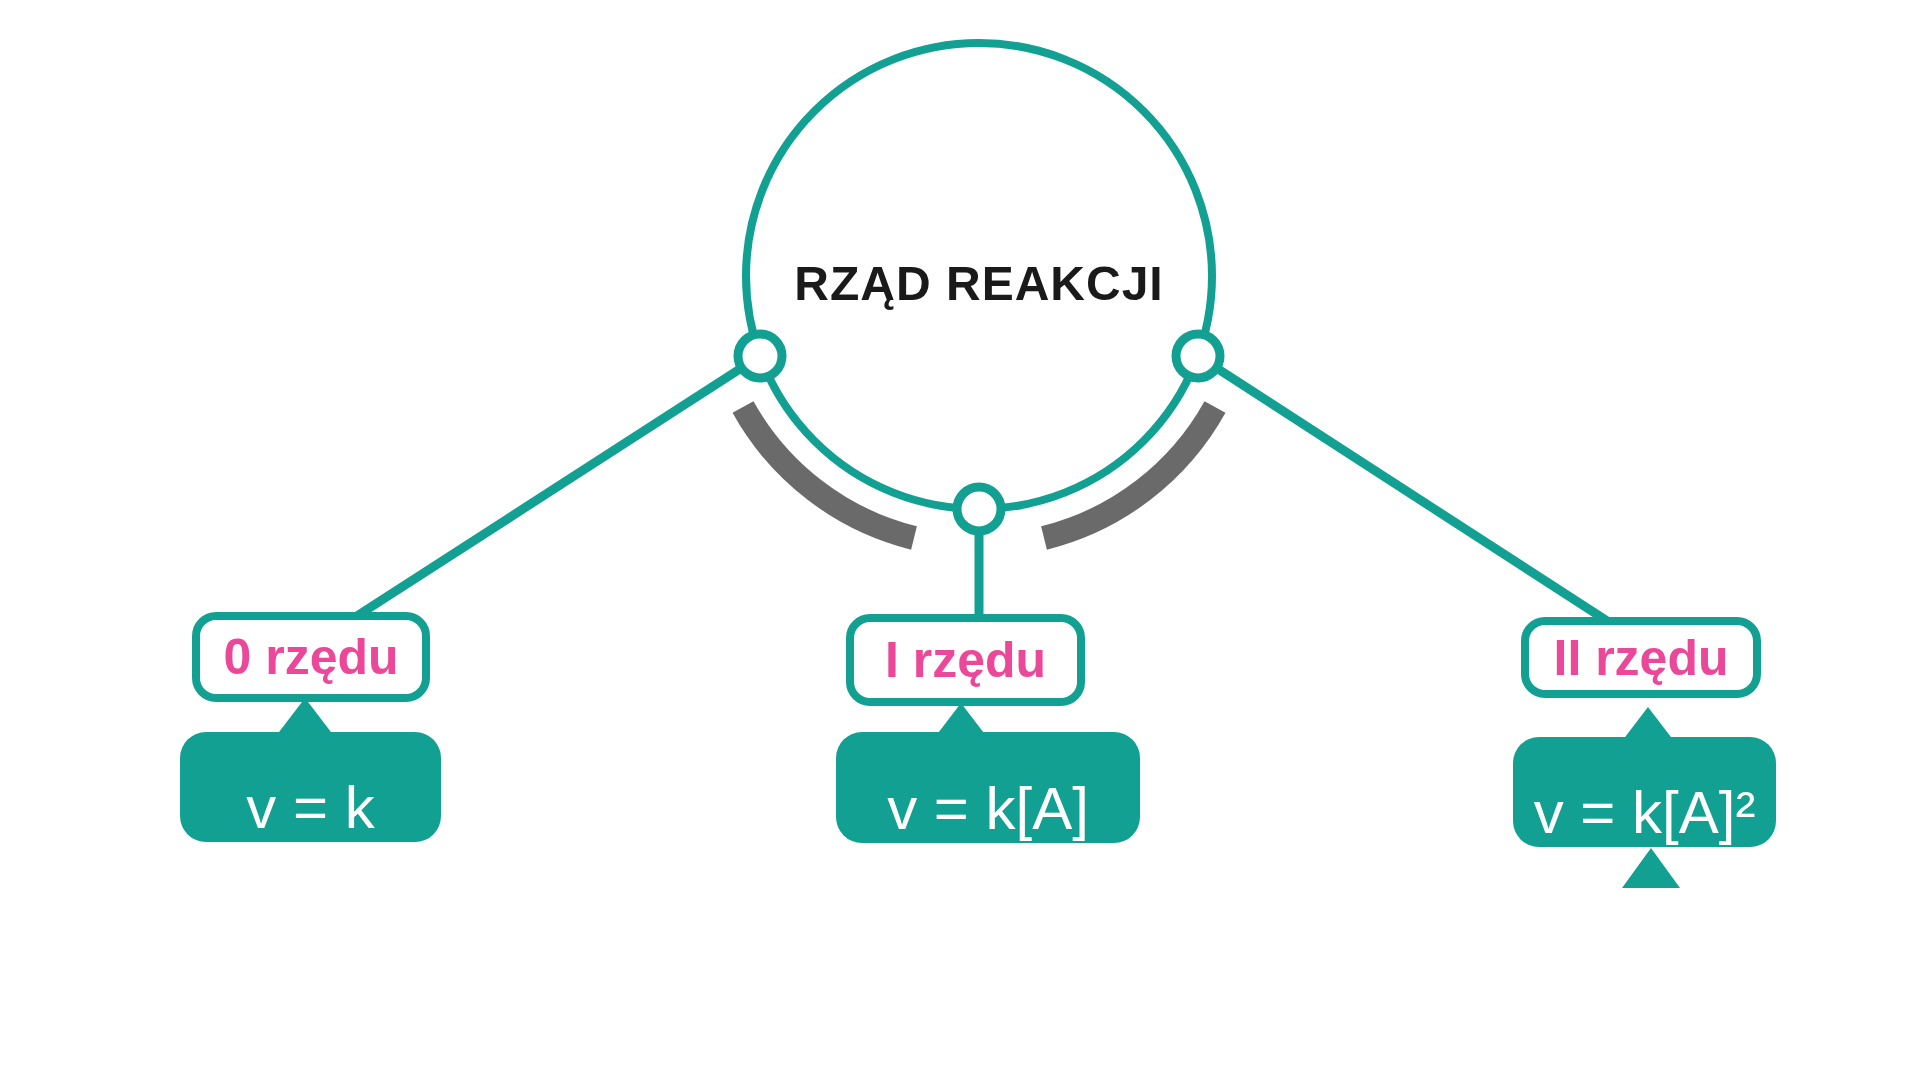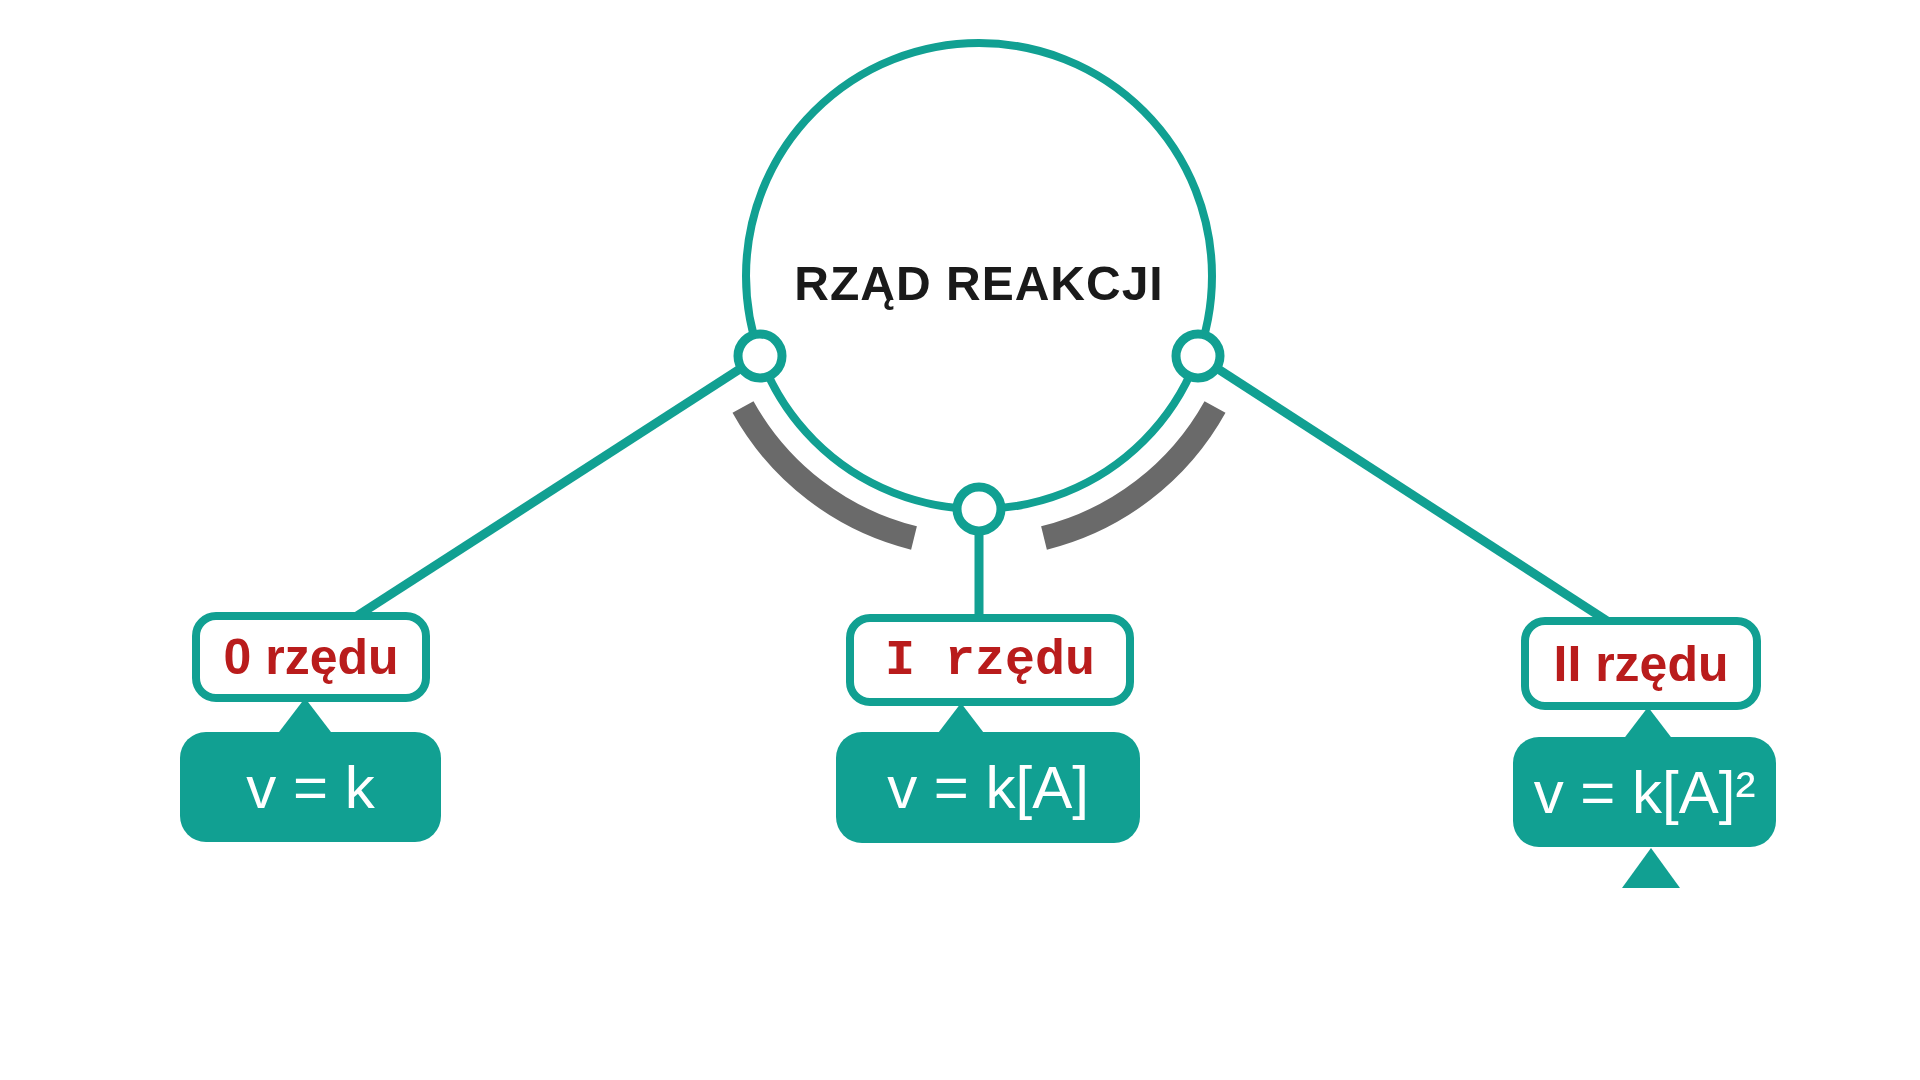--- a/index.html
+++ b/index.html
@@ -42,39 +42,39 @@
     position: absolute;
     box-sizing: border-box;
     background: #ffffff;
     border: 8px solid #11a092;
     border-radius: 24px;
     display: flex;
     align-items: center;
     justify-content: center;
     font-size: 50px;
     font-weight: bold;
-    color: #b91c1c;
+    color: #ec4899;
     white-space: nowrap;
   }
   .formula-box {
     position: absolute;
     box-sizing: border-box;
     background: #11a092;
     border-radius: 26px;
     display: flex;
-    align-items: center;
+    align-items: flex-end;
     justify-content: center;
     font-size: 60px;
     font-weight: normal;
     color: #ffffff;
     white-space: nowrap;
   }
   .label-box-0 { left: 174px;  top: 612px; width: 238px; height: 90px; }
-  .label-box-1 { left: 828px;  top: 614px; width: 288px; height: 92px; font-family: Liberation Mono, monospace; }
-  .label-box-2 { left: 1503px; top: 617px; width: 240px; height: 93px; }
+  .label-box-1 { left: 828px;  top: 614px; width: 239px; height: 92px; }
+  .label-box-2 { left: 1503px; top: 617px; width: 240px; height: 81px; }
   .formula-box-0  { left: 162px;  top: 732px; width: 261px; height: 110px; }
   .formula-box-1  { left: 818px;  top: 732px; width: 304px; height: 111px; }
   .formula-box-2a { left: 1495px; top: 737px; width: 263px; height: 110px; }
   .formula-box-2b { left: 1483px; top: 882px; width: 304px; height: 106px; }
 </style>
 </head>
 <body>
 
 <div class="stage">
 

